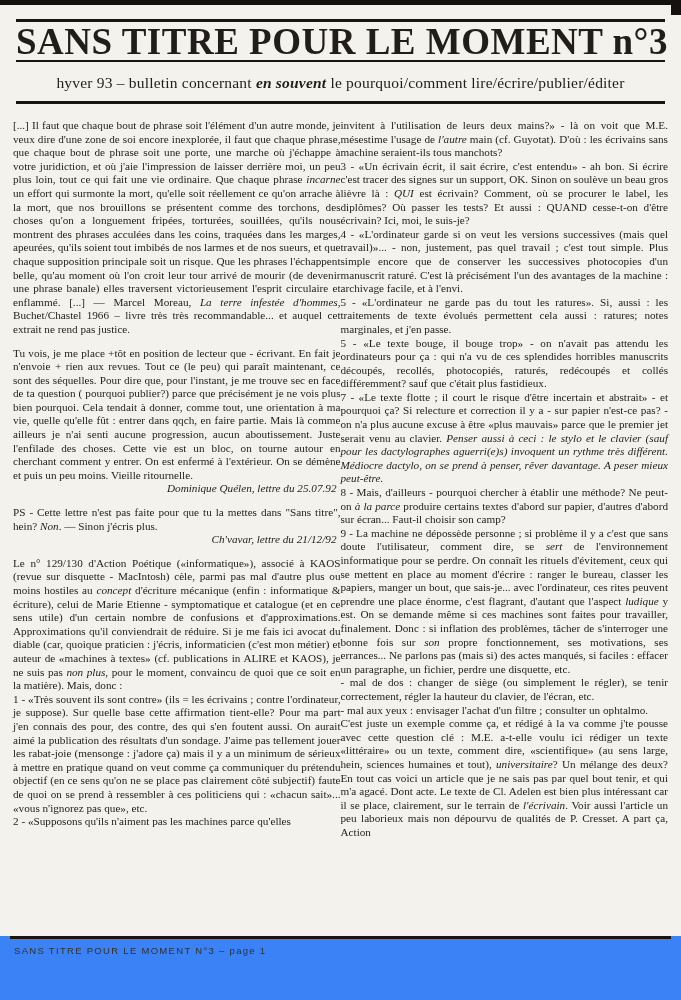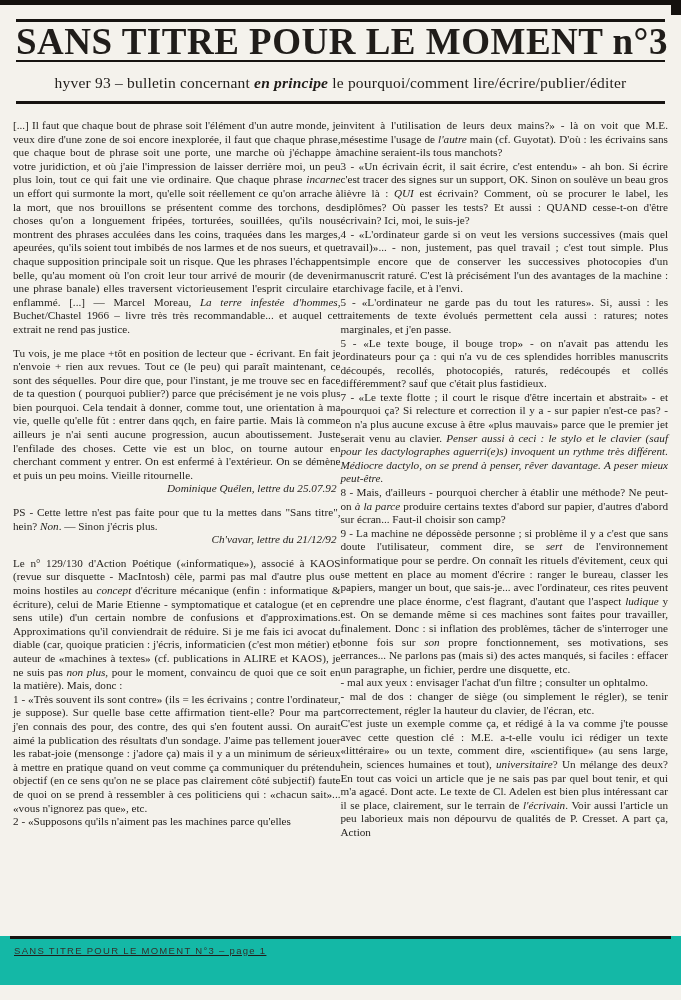--- a/index.html
+++ b/index.html
@@ -30,39 +30,39 @@
     display:flex;padding:0 13px;margin-top:15px;
     font-size:11.2px;line-height:13.6px;
     height:812px;overflow:hidden;
   }
   .col{flex:1 1 0;min-width:0;}
   .col p{margin:0;text-align:justify;}
   .col p.gap{margin-top:10px;}
   .col p.sig{text-align:right;font-style:italic;padding-right:4px;}
   .it{font-style:italic;}
   .bd{font-weight:bold;}
-  .footer{position:absolute;left:0;top:936px;width:681px;height:49px;background:#14b8a6;text-decoration:underline;}
+  .footer{position:absolute;left:0;top:936px;width:681px;height:64px;background:#3b82f6;}
   .footer-rule{height:2.5px;background:#171411;margin:0 10px 0 10px;}
   .footer-text{
     font-family:"Liberation Sans", sans-serif;
     font-size:9.5px;letter-spacing:1.3px;color:#33302c;
     margin:6px 0 0 14px;
   }
 </style>
 </head>
 <body>
 
 <div class="top-band"></div>
 <div class="corner-mark"></div>
 
 <div class="header">
   <div class="rule rule-a"></div>
   <h1 class="title">SANS TITRE POUR LE MOMENT n°3</h1>
   <div class="rule rule-b"></div>
-  <div class="subtitle">hyver 93 – bulletin concernant <span class="it bd">en principe</span> le pourquoi/comment lire/écrire/publier/éditer</div>
+  <div class="subtitle">hyver 93 – bulletin concernant <span class="it bd">en souvent</span> le pourquoi/comment lire/écrire/publier/éditer</div>
   <div class="rule rule-c"></div>
 </div>
 
 <div class="columns">
   <div class="col">
       <p class="body">[...] Il faut que chaque bout de phrase soit l'élément d'un autre monde, je veux dire d'une zone de soi encore inexplorée, il faut que chaque phrase, que chaque bout de phrase soit une porte, une marche où j'échappe à votre juridiction, et où j'aie l'impression de laisser derrière moi, un peu plus loin, tout ce qui fait une vie ordinaire. Que chaque phrase <span class="it">incarne</span> un effort qui surmonte la mort, qu'elle soit réellement ce qu'on arrache à la mort, que nos brouillons se présentent comme des torchons, des choses qu'on a longuement fripées, torturées, souillées, qu'ils nous montrent des phrases acculées dans les coins, traquées dans les marges, apeurées, qu'ils soient tout imbibés de nos larmes et de nos sueurs, et que chaque supposition principale soit un risque. Que les phrases l'échappent belle, qu'au moment où l'on croit leur tour arrivé de mourir (de devenir une phrase banale) elles traversent victorieusement l'esprit circulaire et enflammé. [...] — Marcel Moreau, <span class="it">La terre infestée d'hommes</span>, Buchet/Chastel 1966 – livre très très recommandable... et auquel cet extrait ne rend pas justice.</p>
       <p class="body gap">Tu vois, je me place +tôt en position de lecteur que - écrivant. En fait je n'envoie + rien aux revues. Tout ce (le peu) qui paraît maintenant, ce sont des séquelles. Pour dire que, pour l'instant, je me trouve sec en face de ta question ( pourquoi publier?) parce que précisément je ne vois plus bien pourquoi. Cela tendait à donner, comme tout, une orientation à ma vie, quelle qu'elle fût : entrer dans qqch, en faire partie. Mais là comme ailleurs je n'ai senti aucune progression, aucun aboutissement. Juste l'enfilade des choses. Cette vie est un bloc, on tourne autour en cherchant comment y entrer. On est enfermé à l'extérieur. On se démène et puis un peu moins. Vieille ritournelle.</p>
       <p class="sig"><span class="it">Dominique Quélen, lettre du 25.07.92</span></p>
       <p class="body gap">PS - Cette lettre n'est pas faite pour que tu la mettes dans "Sans titre", hein? <span class="it">Non</span>. — Sinon j'écris plus.</p>
       <p class="sig"><span class="it">Ch'vavar, lettre du 21/12/92</span></p>
@@ -72,22 +72,22 @@
     </div>
   <div class="col">
       <p class="body">invitent à l'utilisation de leurs deux mains?» - là on voit que M.E. mésestime l'usage de <span class="it">l'autre</span> main (cf. Guyotat). D'où : les écrivains sans machine seraient-ils tous manchots?</p>
       <p class="body">3 - «Un écrivain écrit, il sait écrire, c'est entendu» - ah bon. Si écrire c'est tracer des signes sur un support, OK. Sinon on soulève un beau gros lièvre là : <span class="it">QUI</span> est écrivain? Comment, où se procurer le label, les diplômes? Où passer les tests? Et aussi : QUAND cesse-t-on d'être écrivain? Ici, moi, le suis-je?</p>
       <p class="body">4 - «L'ordinateur garde si on veut les versions successives (mais quel travail)»... - non, justement, pas quel travail ; c'est tout simple. Plus simple encore que de conserver les successives photocopies d'un manuscrit raturé. C'est là précisément l'un des avantages de la machine : archivage facile, et à l'envi.</p>
       <p class="body">5 - «L'ordinateur ne garde pas du tout les ratures». Si, aussi : les traitements de texte évolués permettent cela aussi : ratures; notes marginales, et j'en passe.</p>
       <p class="body">5 - «Le texte bouge, il bouge trop» - on n'avait pas attendu les ordinateurs pour ça : qui n'a vu de ces splendides horribles manuscrits découpés, recollés, photocopiés, raturés, redécoupés et collés différemment? sauf que c'était plus fastidieux.</p>
       <p class="body">7 - «Le texte flotte ; il court le risque d'être incertain et abstrait» - et pourquoi ça? Si relecture et correction il y a - sur papier n'est-ce pas? - on n'a plus aucune excuse à être «plus mauvais» parce que le premier jet serait venu au clavier. <span class="it">Penser aussi à ceci : le stylo et le clavier (sauf pour les dactylographes aguerri(e)s) invoquent un rythme très différent. Médiocre dactylo, on se prend à penser, rêver davantage. A peser mieux peut-être.</span></p>
       <p class="body">8 - Mais, d'ailleurs - pourquoi chercher à établir une méthode? Ne peut-on <span class="it">à la parce</span> produire certains textes d'abord sur papier, d'autres d'abord sur écran... Faut-il choisir son camp?</p>
       <p class="body">9 - La machine ne dépossède personne ; si problème il y a c'est que sans doute l'utilisateur, comment dire, se <span class="it">sert</span> de l'environnement informatique pour se perdre. On connaît les rituels d'évitement, ceux qui se mettent en place au moment d'écrire : ranger le bureau, classer les papiers, manger un bout, que sais-je... avec l'ordinateur, ces rites peuvent prendre une place énorme, c'est flagrant, d'autant que l'aspect <span class="it">ludique</span> y est. On se demande même si ces machines sont faites pour travailler, finalement. Donc : si inflation des problèmes, tâcher de s'interroger une bonne fois sur <span class="it">son</span> propre fonctionnement, ses motivations, ses errances... Ne parlons pas (mais si) des actes manqués, si faciles : effacer un paragraphe, un fichier, perdre une disquette, etc.</p>
+      <p class="body">- mal de dos : changer de siège (ou simplement le régler), se tenir correctement, régler la hauteur du clavier, de l'écran, etc.</p>
       <p class="body">- mal aux yeux : envisager l'achat d'un filtre ; consulter un ophtalmo.</p>
-      <p class="body">- mal de dos : changer de siège (ou simplement le régler), se tenir correctement, régler la hauteur du clavier, de l'écran, etc.</p>
       <p class="body">C'est juste un exemple comme ça, et rédigé à la va comme j'te pousse avec cette question clé : M.E. a-t-elle voulu ici rédiger un texte «littéraire» ou un texte, comment dire, «scientifique» (au sens large, hein, sciences humaines et tout), <span class="it">universitaire</span>? Un mélange des deux? En tout cas voici un article que je ne sais pas par quel bout tenir, et qui m'a agacé. Dont acte. Le texte de Cl. Adelen est bien plus intéressant car il se place, clairement, sur le terrain de <span class="it">l'écrivain</span>. Voir aussi l'article un peu laborieux mais non dépourvu de qualités de P. Cresset. A part ça, Action</p>
     </div>
 </div>
 
 <div class="footer">
   <div class="footer-rule"></div>
   <div class="footer-text">SANS TITRE POUR LE MOMENT N°3 – page 1</div>
 </div>
 
 </body></html>

